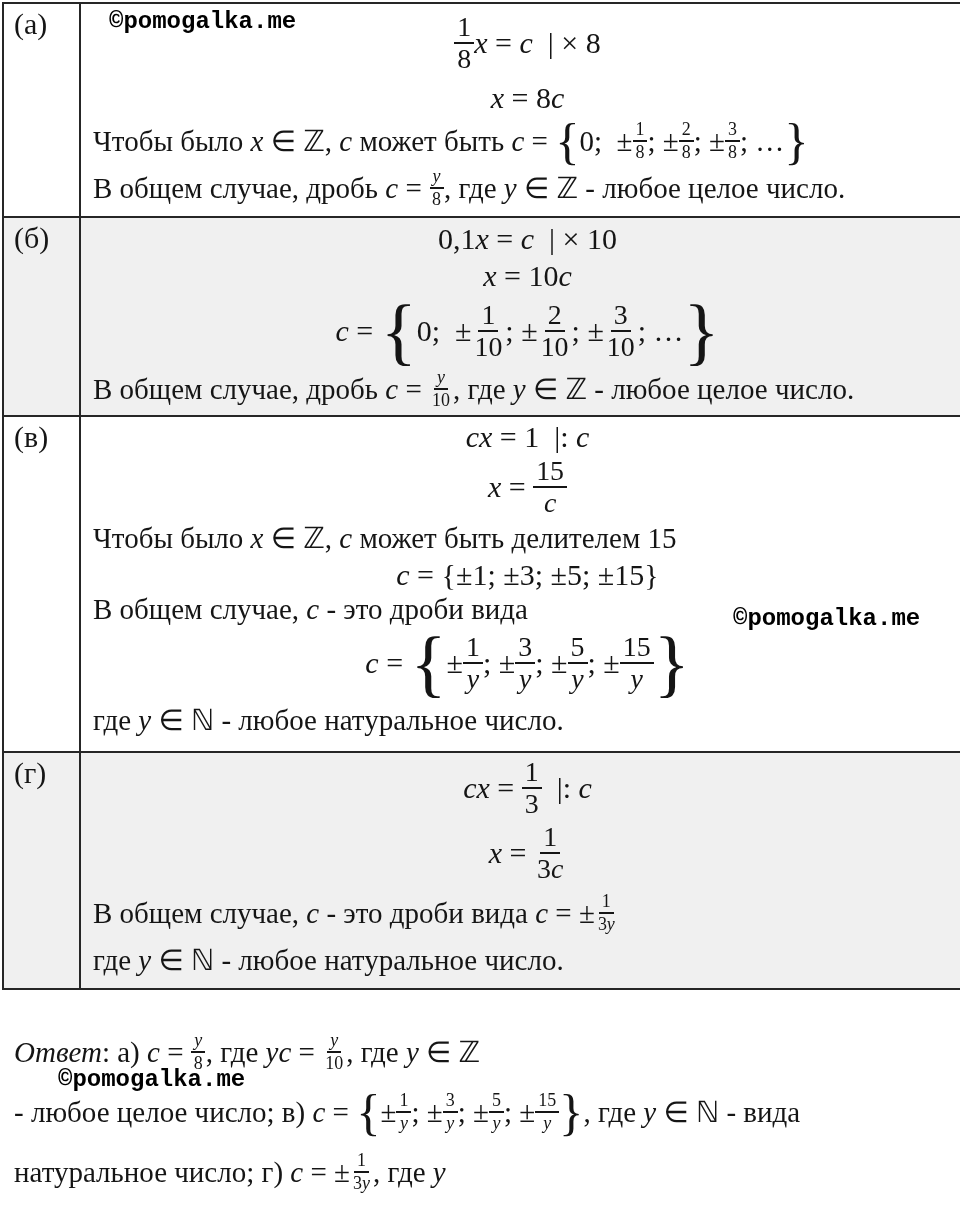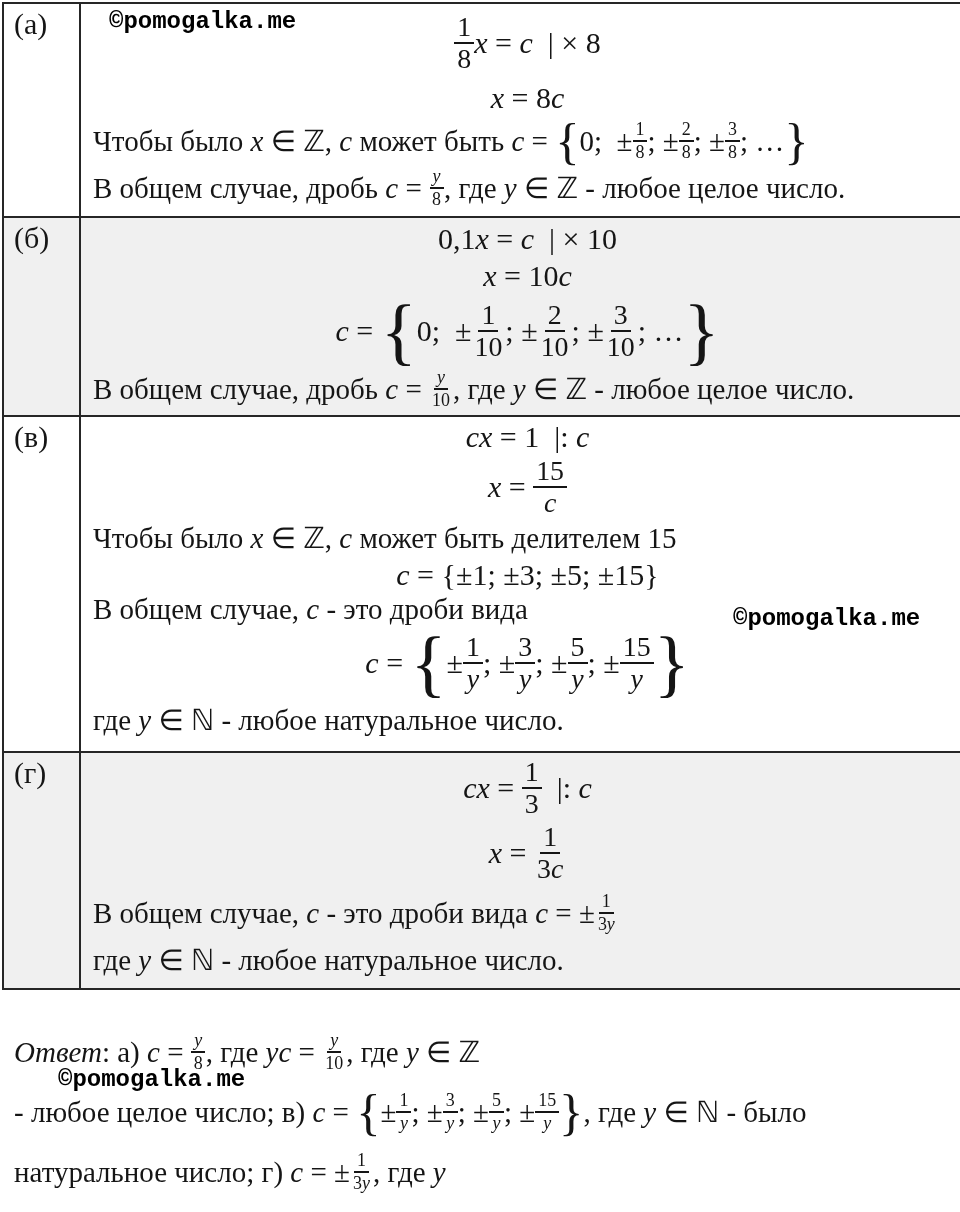--- a/index.html
+++ b/index.html
@@ -252,21 +252,21 @@
         <span class="frac"><span class="fnum">1</span><span class="fden it">y</span></span>
         <span class="up">; ±</span>
         <span class="frac"><span class="fnum">3</span><span class="fden it">y</span></span>
         <span class="up">; ±</span>
         <span class="frac"><span class="fnum">5</span><span class="fden it">y</span></span>
         <span class="up">; ±</span>
         <span class="frac"><span class="fnum">15</span><span class="fden it">y</span></span>
         <span class="brace">}</span>
         <span class="up">, где </span>
         <span class="it">y</span>
-        <span class="up"> ∈ ℕ - было</span>
+        <span class="up"> ∈ ℕ - вида</span>
       </div>
     <div class="line h60">
         <span class="up">натуральное число; г) </span>
         <span class="it">c</span>
         <span class="up"> = ±</span>
         <span class="frac"><span class="fnum">1</span><span class="fden"><span class="up">3</span><span class="it">y</span></span></span>
         <span class="up">, где </span>
         <span class="it">y</span>
       </div>
     <div class="line h46">

